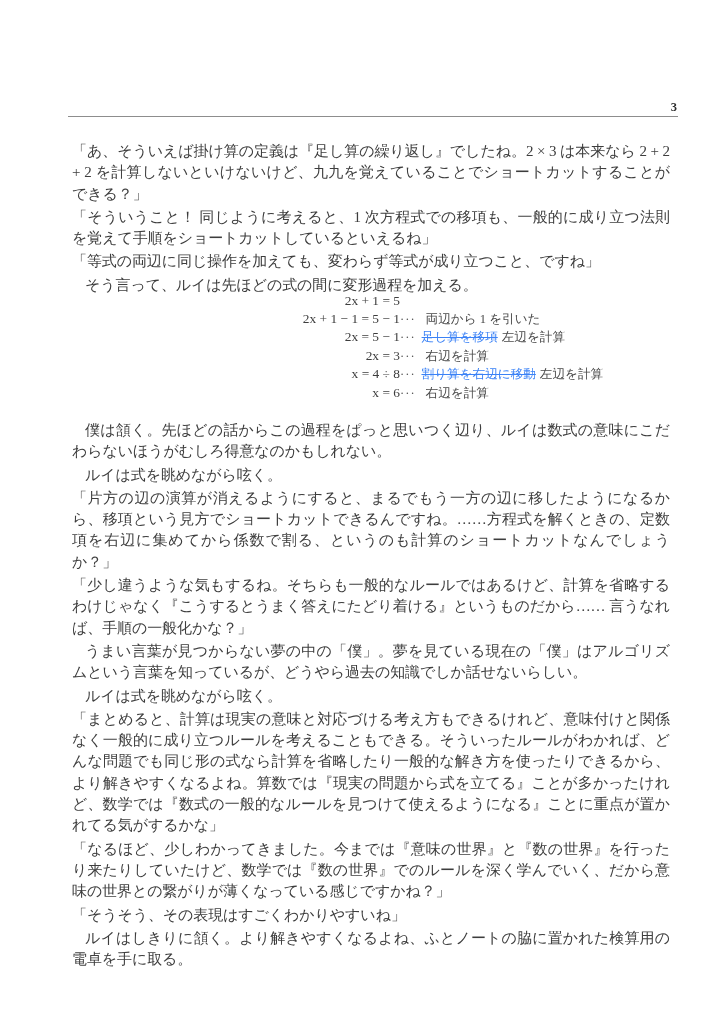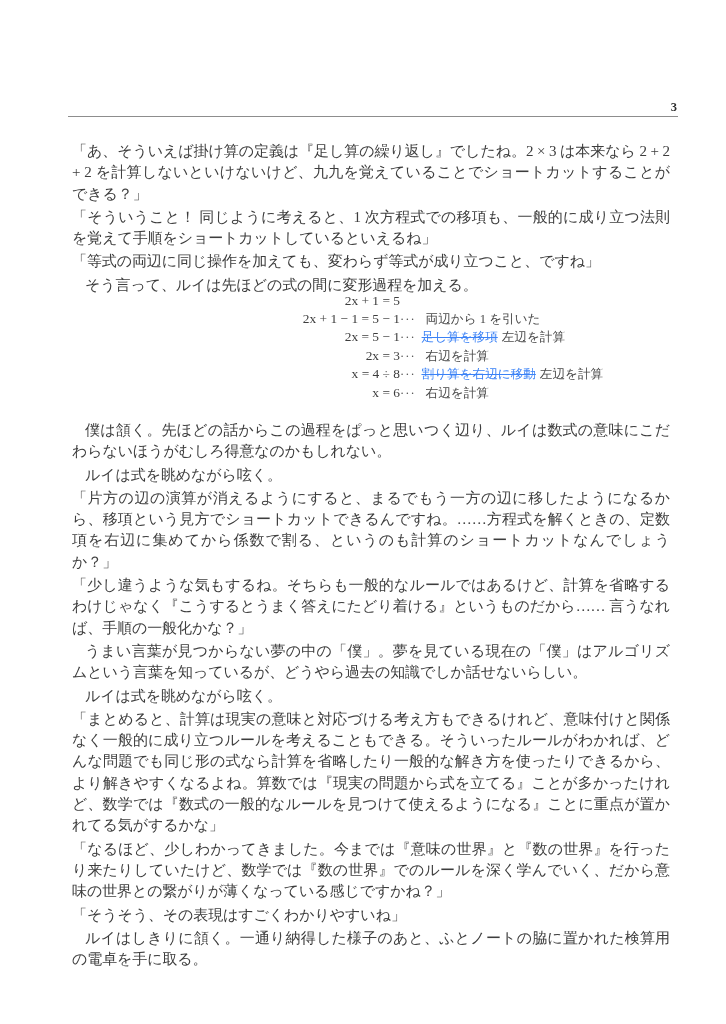--- a/index.html
+++ b/index.html
@@ -187,16 +187,16 @@
   <div class="body-block-2">
     <p class="para indent">僕は頷く。先ほどの話からこの過程をぱっと思いつく辺り、ルイは数式の意味にこだわらないほうがむしろ得意なのかもしれない。</p>
     <p class="para indent">ルイは式を眺めながら呟く。</p>
     <p class="para">「片方の辺の演算が消えるようにすると、まるでもう一方の辺に移したようになるから、移項という見方でショートカットできるんですね。……方程式を解くときの、定数項を右辺に集めてから係数で割る、というのも計算のショートカットなんでしょうか？」</p>
     <p class="para">「少し違うような気もするね。そちらも一般的なルールではあるけど、計算を省略するわけじゃなく『こうするとうまく答えにたどり着ける』というものだから…… 言うなれば、手順の一般化かな？」</p>
     <p class="para indent">うまい言葉が見つからない夢の中の「僕」。夢を見ている現在の「僕」はアルゴリズムという言葉を知っているが、どうやら過去の知識でしか話せないらしい。</p>
     <p class="para indent">ルイは式を眺めながら呟く。</p>
     <p class="para">「まとめると、計算は現実の意味と対応づける考え方もできるけれど、意味付けと関係なく一般的に成り立つルールを考えることもできる。そういったルールがわかれば、どんな問題でも同じ形の式なら計算を省略したり一般的な解き方を使ったりできるから、より解きやすくなるよね。算数では『現実の問題から式を立てる』ことが多かったけれど、数学では『数式の一般的なルールを見つけて使えるようになる』ことに重点が置かれてる気がするかな」</p>
     <p class="para">「なるほど、少しわかってきました。今までは『意味の世界』と『数の世界』を行ったり来たりしていたけど、数学では『数の世界』でのルールを深く学んでいく、だから意味の世界との繋がりが薄くなっている感じですかね？」</p>
     <p class="para">「そうそう、その表現はすごくわかりやすいね」</p>
-    <p class="para indent">ルイはしきりに頷く。一通り納得した様子のあと、ふとノートの脇に置かれた検算用の電卓を手に取る。</p>
+    <p class="para indent">ルイはしきりに頷く。より解きやすくなるよね、ふとノートの脇に置かれた検算用の電卓を手に取る。</p>
   </div>
 
 </div>
 
 </body></html>

